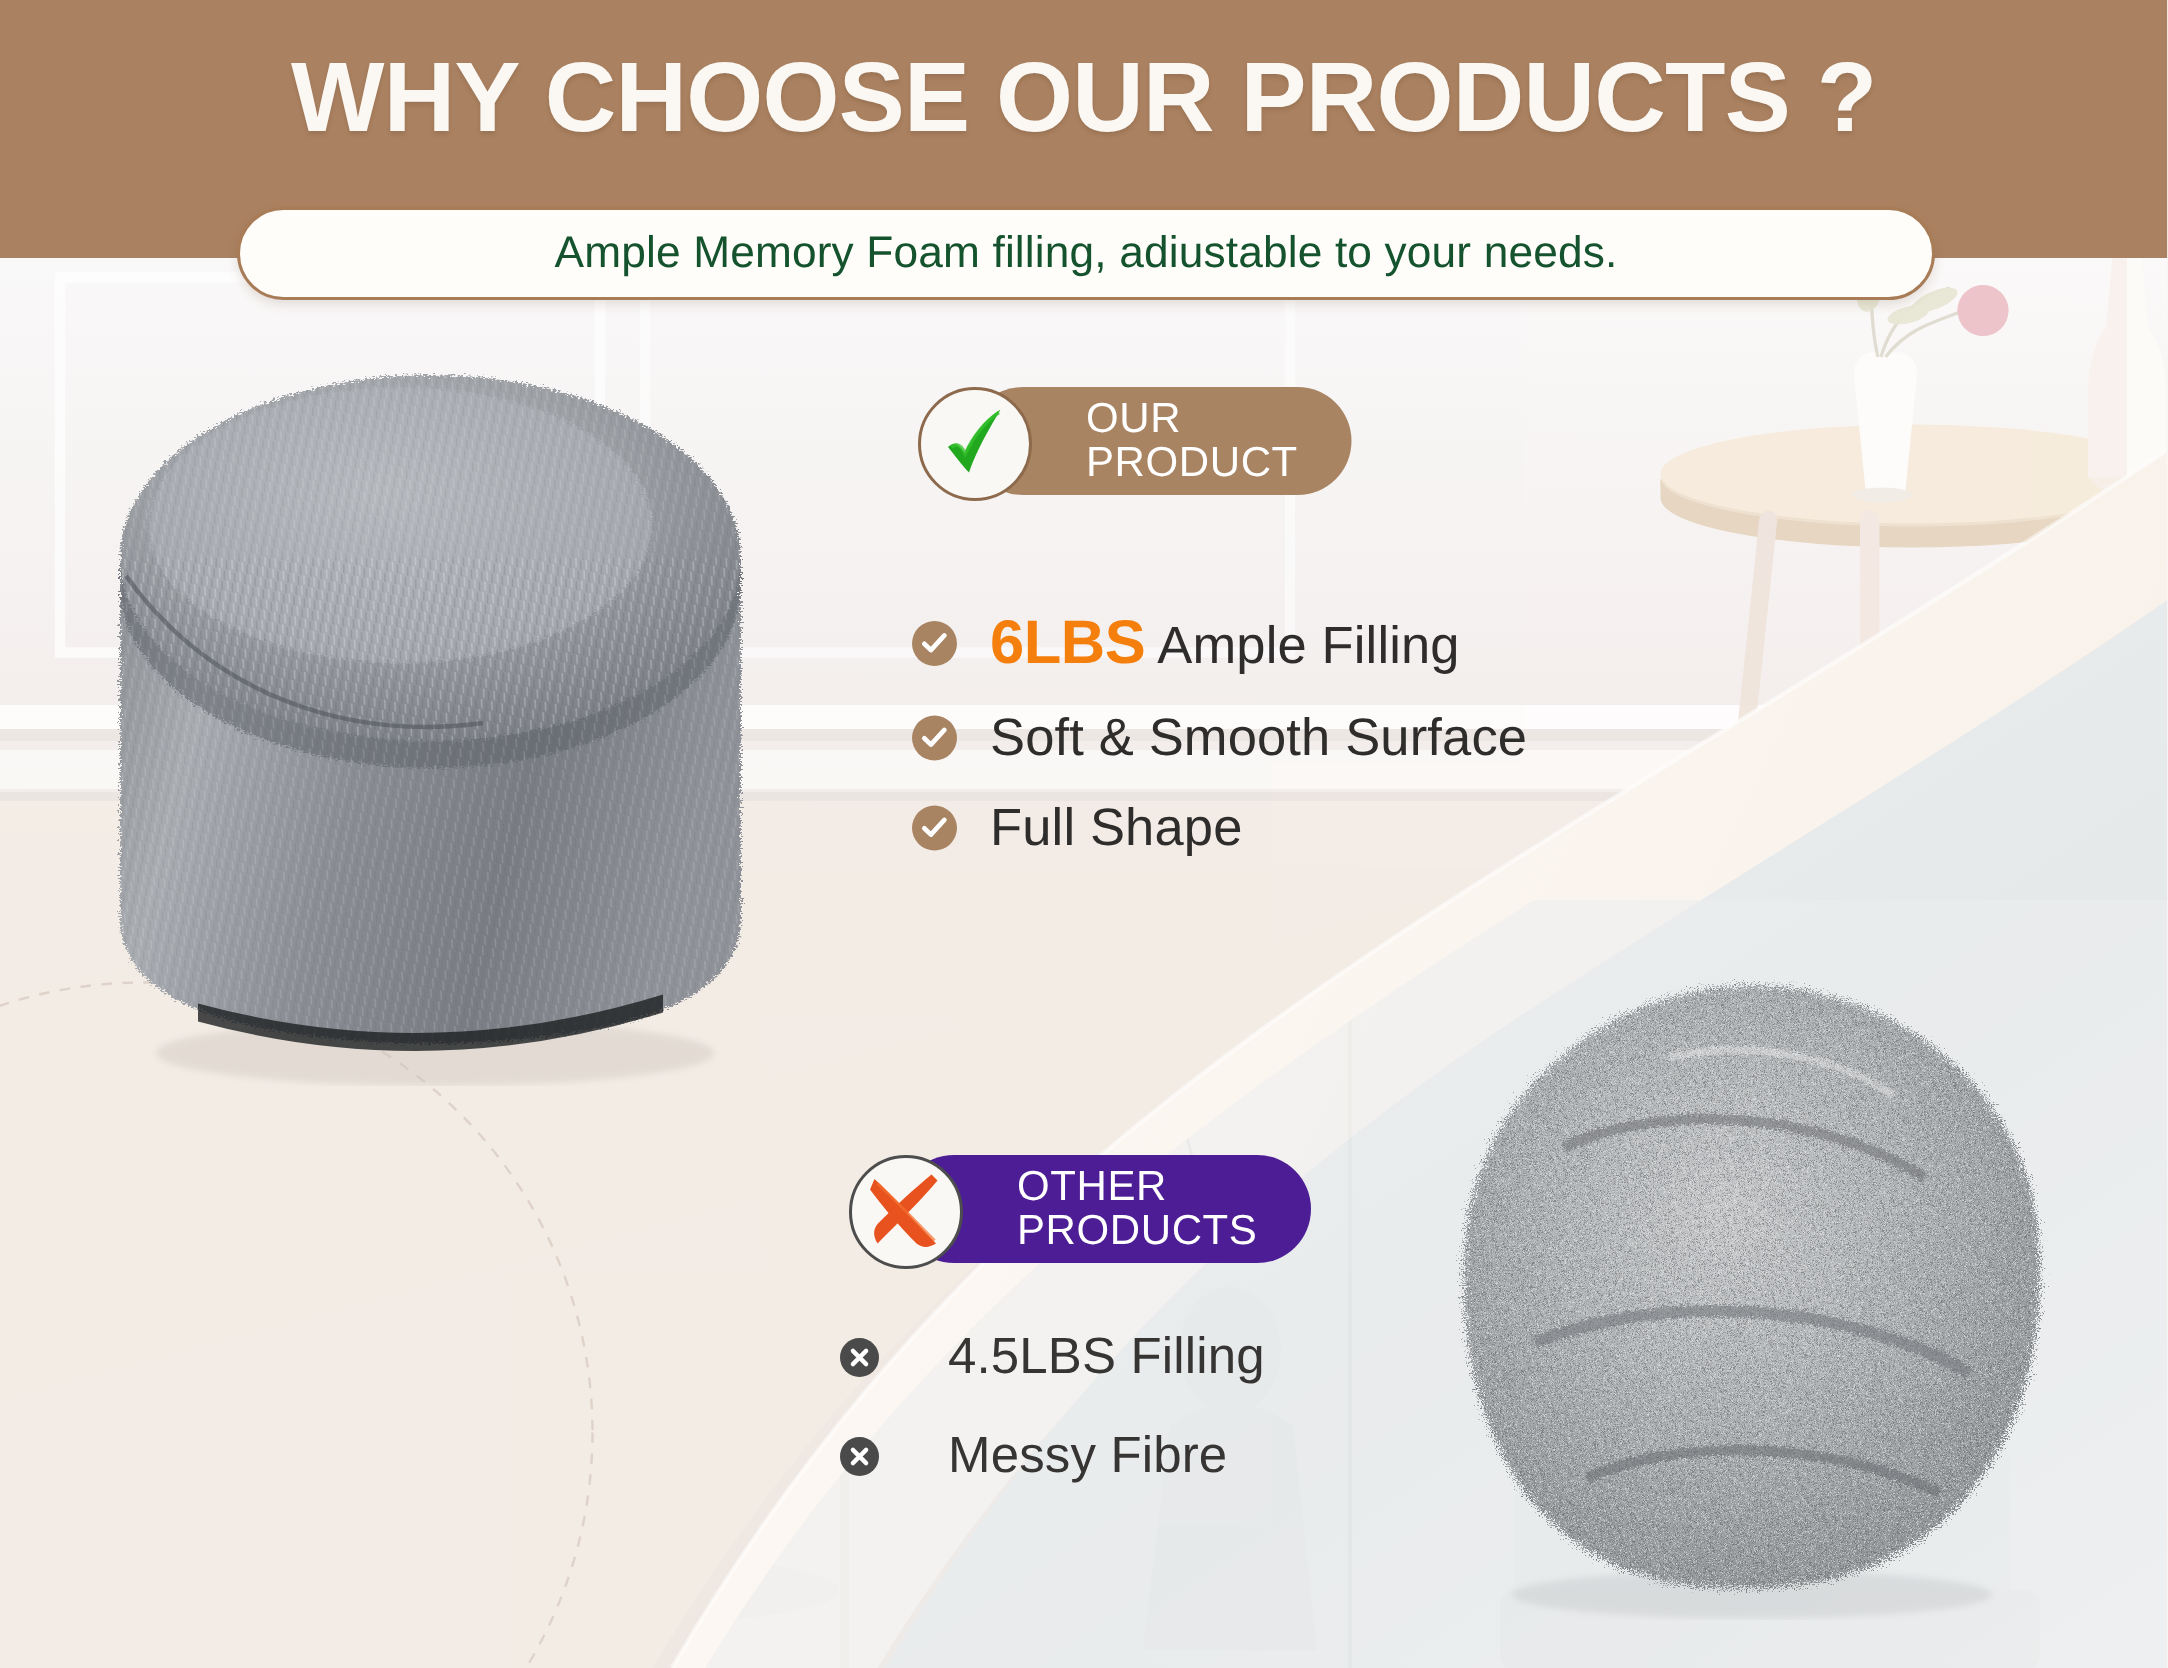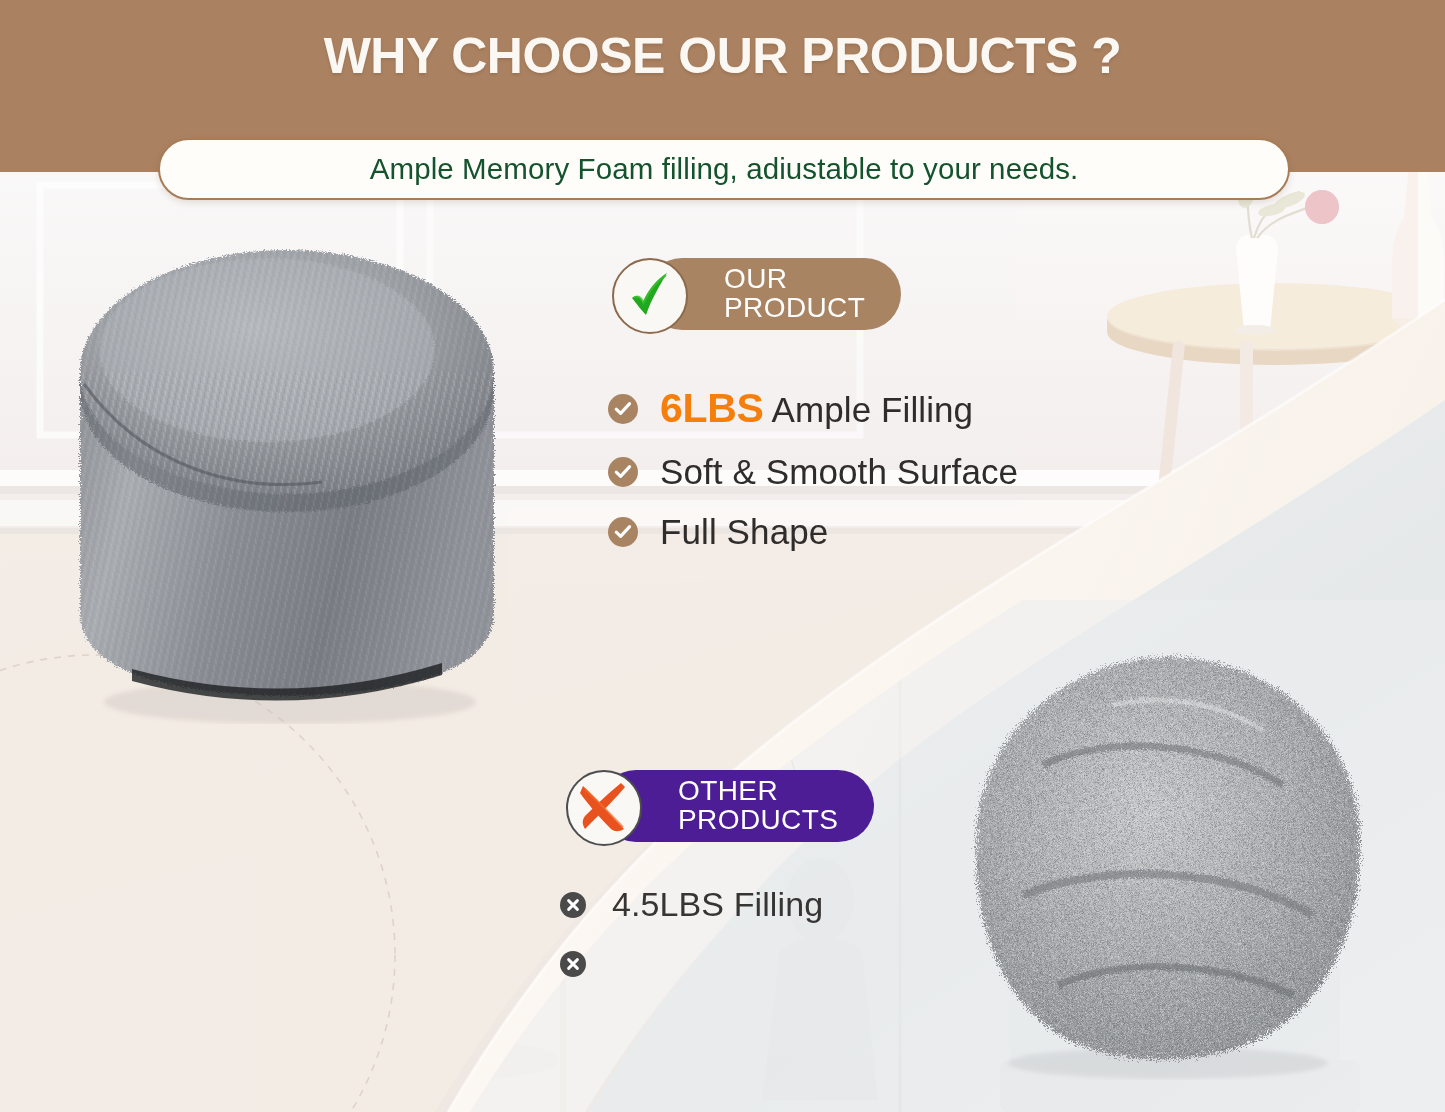--- a/index.html
+++ b/index.html
@@ -39,21 +39,21 @@
   }
   .headline {
     position: absolute;
     left: 0;
     top: 30px;
     width: 1445px;
     text-align: center;
     color: #fbf8f4;
     font-family: "Liberation Sans", sans-serif;
     font-weight: 700;
-    font-size: 50px;
+    font-size: 66px;
     letter-spacing: -0.5px;
     line-height: 1.05;
     white-space: nowrap;
     text-shadow: 0 2px 3px rgba(90,62,40,0.22);
     z-index: 7;
   }
   .subtitle-pill {
     position: absolute;
     left: 158px;
     top: 138px;
@@ -130,22 +130,22 @@
     z-index: 5;
   }
   .list-good { left: 608px; top: 385px; }
   .list-bad  { left: 560px; top: 885px; }
 
   .feature-row {
     display: flex;
     align-items: center;
     margin-bottom: 18px;
   }
-  .list-good .feature-row { margin-bottom: 20px; }
-  .list-bad .feature-row  { margin-bottom: 27px; }
+  .list-good .feature-row { margin-bottom: 20px; margin-top: 20px; }
+  .list-bad .feature-row  { margin-bottom: 27px; gap: 20px; }
 
   .bullet {
     width: 30px;
     height: 30px;
     border-radius: 50%;
     flex: 0 0 30px;
     display: flex;
     align-items: center;
     justify-content: center;
     margin-right: 22px;
@@ -495,17 +495,18 @@
       </span>
       <span class="feature-text">4.5LBS Filling</span>
     </div>
 
     <div class="feature-row">
       <span class="bullet bullet-bad">
         <svg width="16" height="16" viewBox="0 0 16 16">
           <path d="M3.6,3.6 L12.4,12.4 M12.4,3.6 L3.6,12.4" fill="none" stroke="#ffffff" stroke-width="2.9" stroke-linecap="round"></path>
         </svg>
       </span>
+      <span class="feature-text">Messy Fibre</span>
     </div>
 
   </div>
 
 </div>
 
 </body></html>

